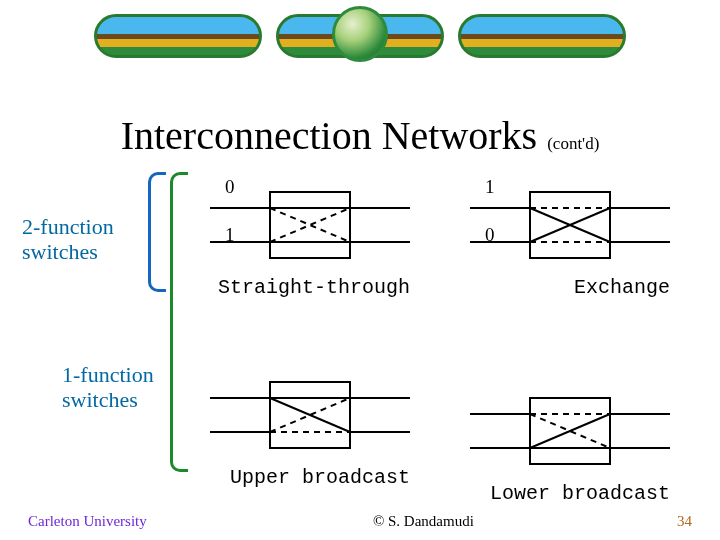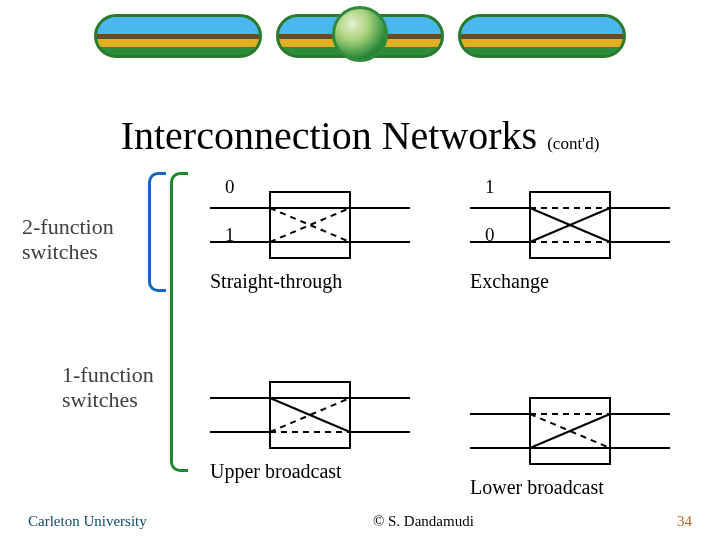--- a/index.html
+++ b/index.html
@@ -56,45 +56,47 @@
   .bracket {
     position: absolute;
     border: 3px solid;
     border-right: none;
     border-radius: 10px 0 0 10px;
   }
 
   
   .side-label {
     position: absolute;
-    font-size: 22px; color: #404040;
+    font-size: 22px; color: #0369a1;
     line-height: 1.15;
   }
 
   
   .fig {
     position: absolute;
     width: 200px;
   }
   .fig svg { display: block; }
   .caption {
-    text-align: left;
+    text-align: right;
     font-size: 20px;
+    margin-top: 6px;
+    font-family: Liberation Mono, monospace;
   }
   .port-num { position: absolute; font-size: 19px; }
 
   
   .footer {
     position: absolute;
     bottom: 10px; left: 0; width: 100%;
     display: flex; justify-content: space-between;
     padding: 0 28px;
     font-size: 15px;
   }
-  .footer .uni { color: #0c4a6e; }
+  .footer .uni { color: #6d28d9; }
   .footer .copy { color: #000; margin-left: 23px; }
   .footer .pg { color: #b5651d; }
 </style>
 </head>
 <body>
 
 <div class="banner-row">
   <div class="banner"></div>
   <div class="banner"></div>
   <div class="banner"></div>

